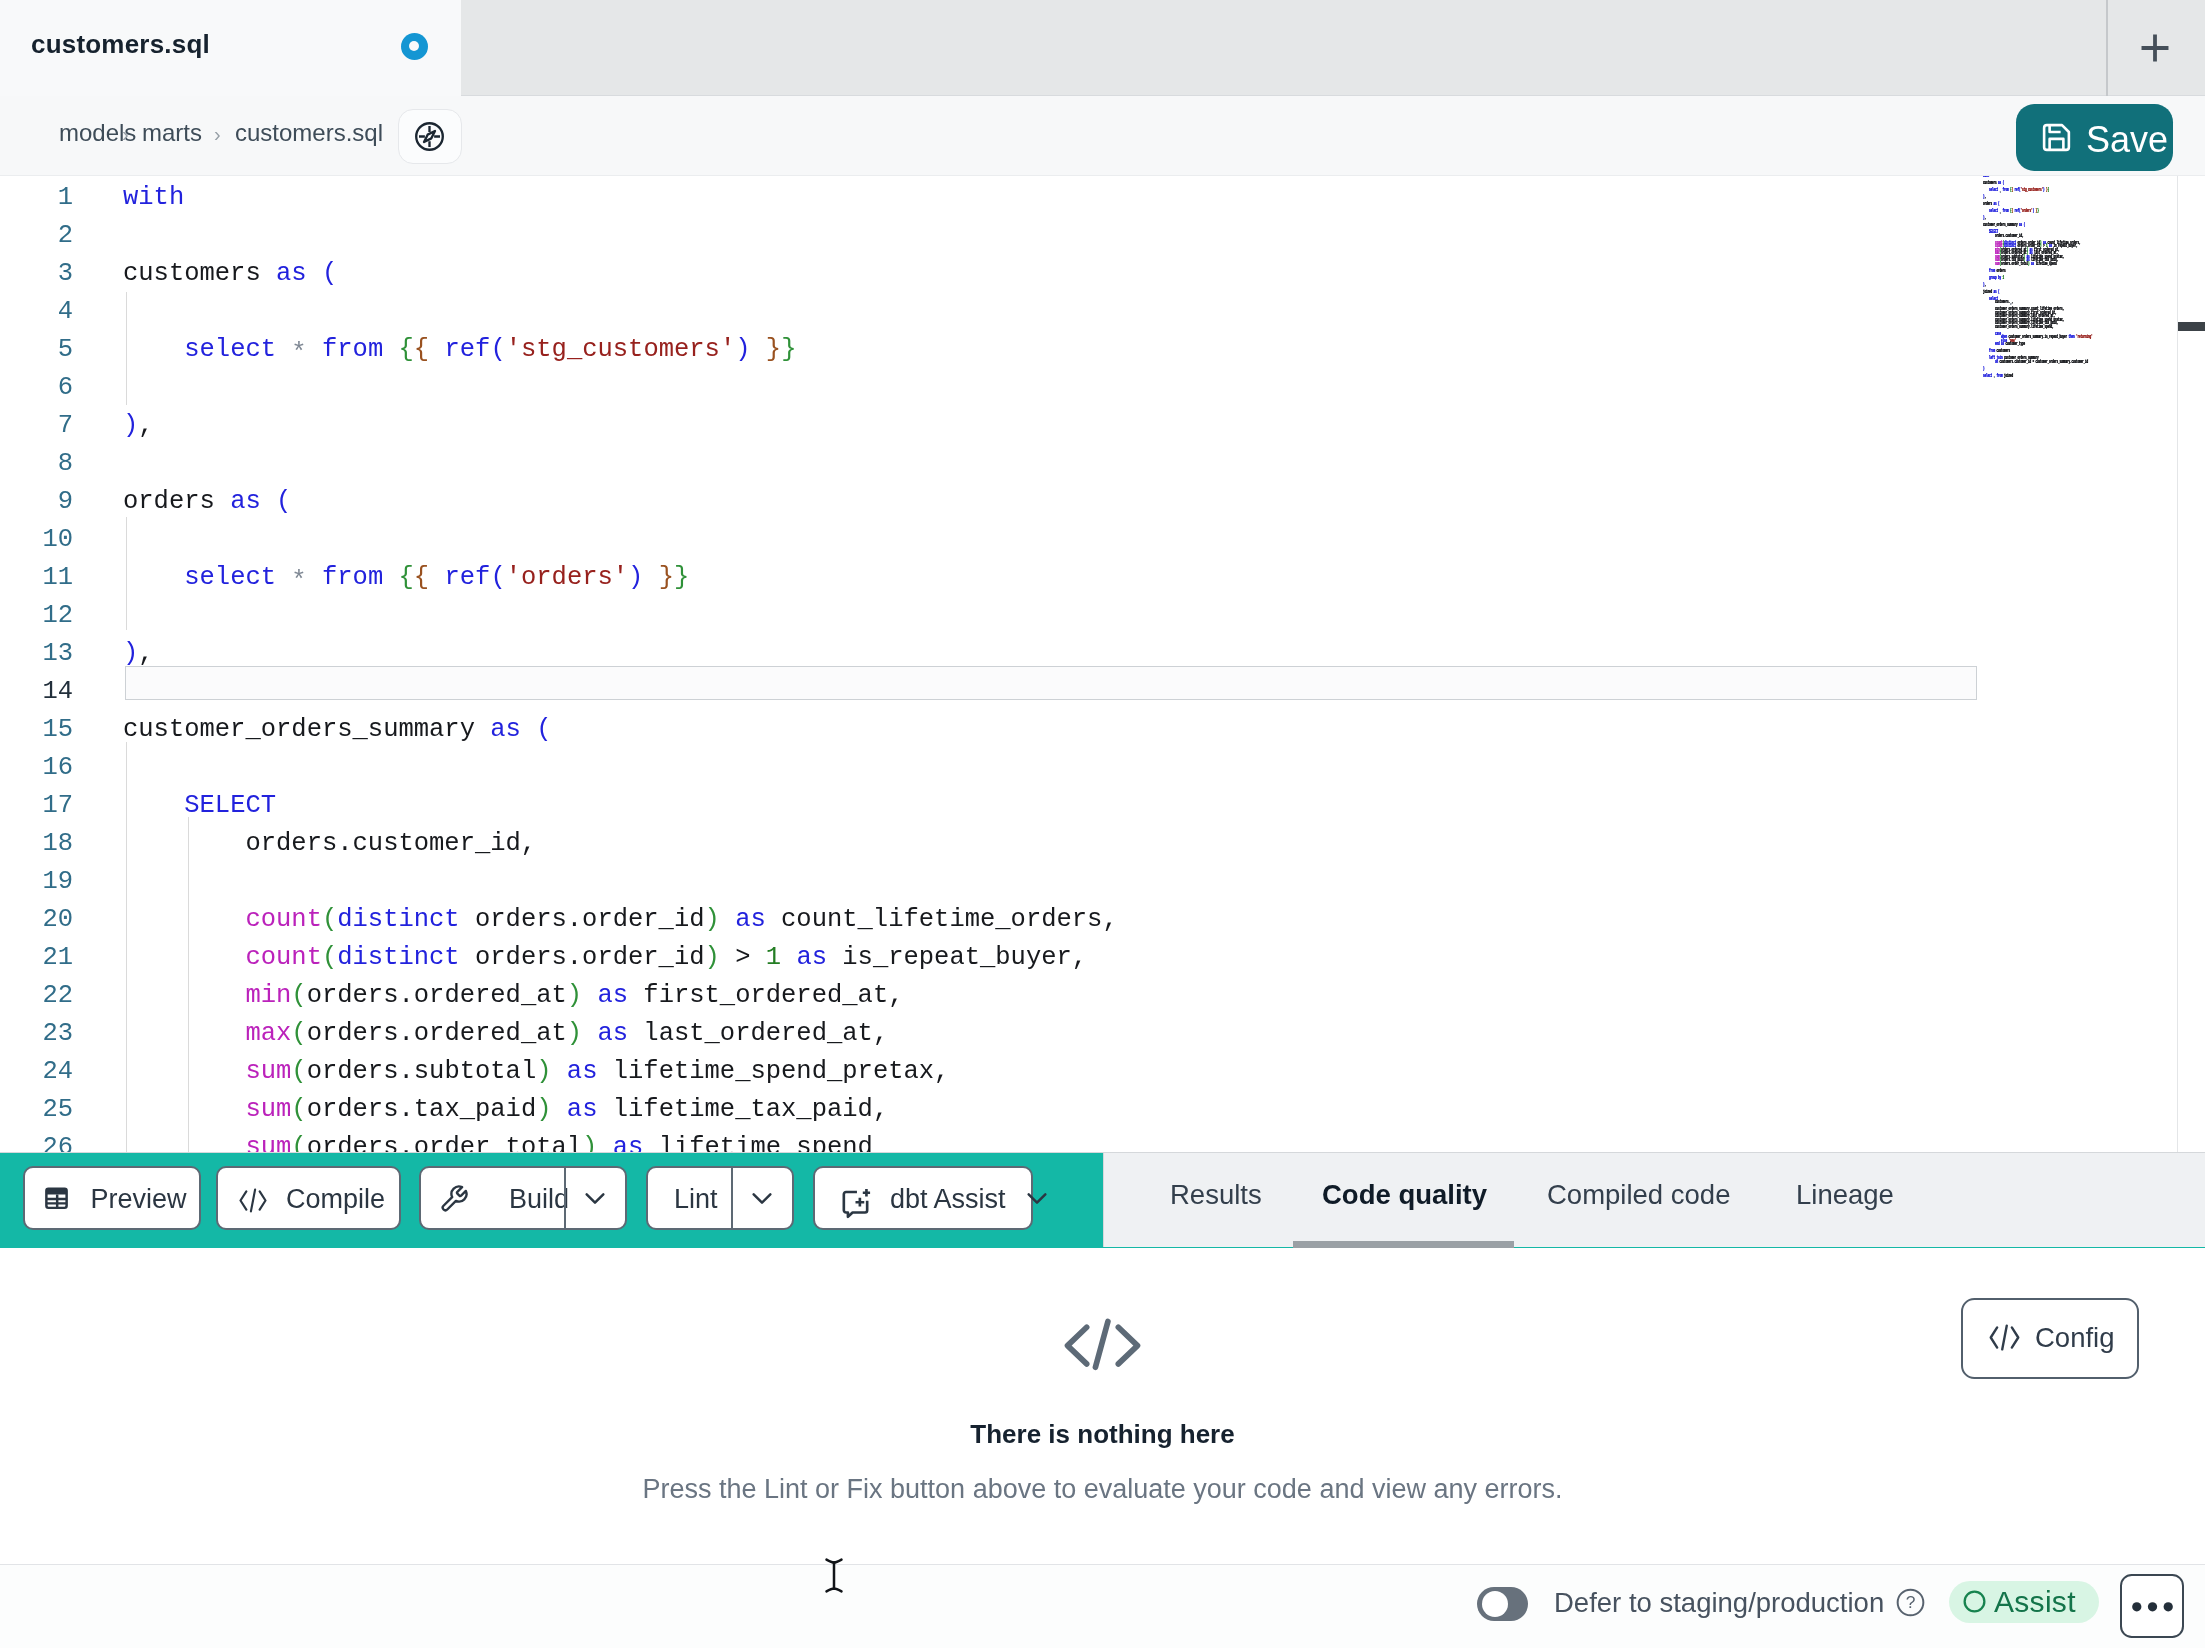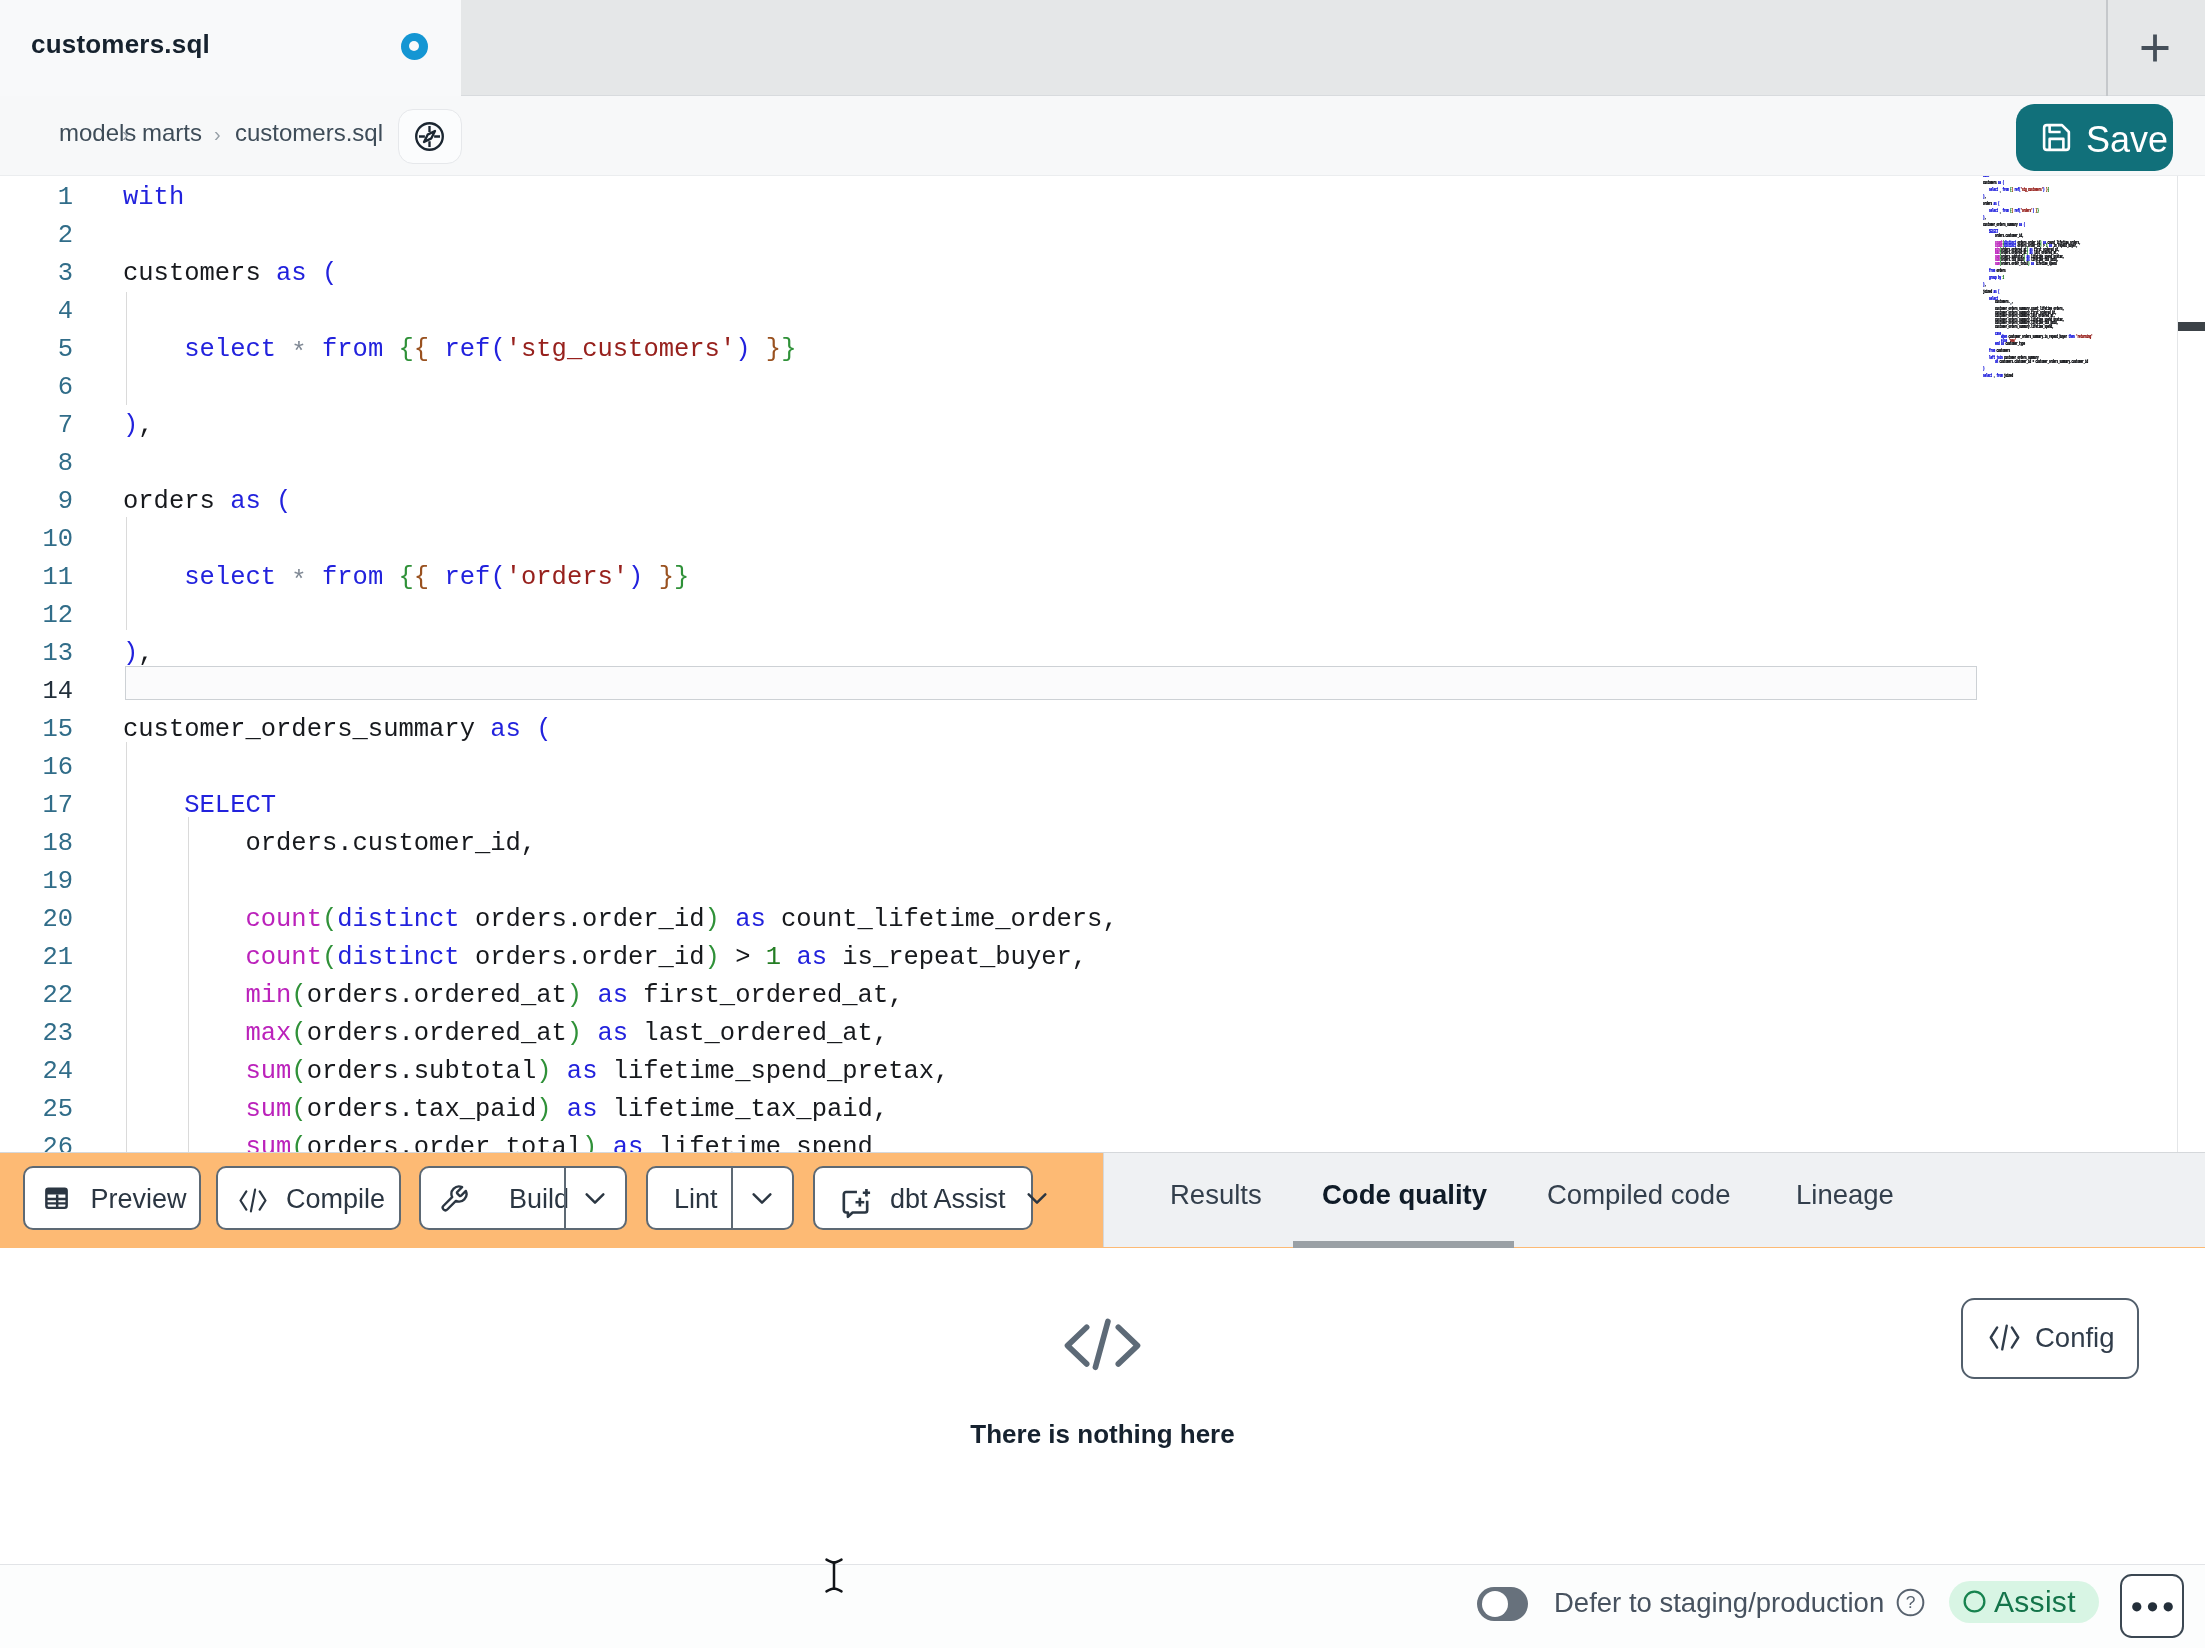--- a/index.html
+++ b/index.html
@@ -40,21 +40,21 @@
 .nu { color:#237d23; }
 .g1 { left:126px; width:0.8px; background:#dadada; }
 .g2 { left:188px; width:0.8px; background:#dadada; }
 #activeline { left:125px; top:490px; width:1852px; height:34px; background:#fbfbfc; border:0.8px solid #cdd1d5; }
 #minimap { left:1983px; top:-0.8px; transform:scaleX(0.5); transform-origin:0 0;
   font-family:"Liberation Mono", monospace; font-size:5px; line-height:3.5px; font-weight:bold; white-space:pre; color:#101216; text-shadow:0.3px 0 0 currentColor, 0 0.3px 0 currentColor; }
 #mmline { left:2177px; top:0; width:0.8px; height:976px; background:#e4e6e8; }
 #mmthumb { left:2178px; top:146px; width:27.5px; height:9.2px; background:#3c4247; }
 
 
-#toolbar { left:0; top:1152px; width:2205px; height:96px; background:#fdba74; border-top:1.7px solid #d5d8db; }
+#toolbar { left:0; top:1152px; width:2205px; height:96px; background:#14b8a6; border-top:1.7px solid #d5d8db; }
 #toolbarright { left:1103px; top:0; width:1102px; height:94px; background:#eff1f3; border-left:1.7px solid #d5d8da; }
 .btn { top:12.5px; height:64px; background:#fff; border:2.1px solid #5d6974; border-radius:10px; color:#2b3642; font-size:27px; }
 .btn .lbl { position:absolute; top:16px; }
 .vdiv { position:absolute; top:0; width:1.7px; height:60px; background:#5d6974; }
 .ptab { top:26px; font-size:27.5px; color:#333f4c; }
 #tabunderline { left:1293px; top:88px; width:221px; height:6.7px; background:#9aa0a5; }
 
 
 #panel { left:0; top:1248px; width:2205px; height:316px; background:#fff; }
 #emptyicon { left:1064px; top:1311px; }
@@ -272,20 +272,21 @@
     <div class="abs ptab" style="left:1322px; color:#0f1b27; font-weight:bold;">Code quality</div>
     <div class="abs ptab" style="left:1547px;">Compiled code</div>
     <div class="abs ptab" style="left:1796px;">Lineage</div>
   </div>
 
   <div class="abs" id="panel"></div>
   <svg class="abs" id="emptyicon" width="77" height="60" viewBox="0 0 92 72">
     <path d="M27 19.5 L4 41.5 L27 63.5 M65 19.5 L88 41.5 L65 63.5 M52.5 12.5 L37.5 67.5" stroke="#5d6a77" stroke-width="6.8" fill="none" stroke-linecap="round" stroke-linejoin="round"></path>
   </svg>
   <div class="abs" id="emptyh">There is nothing here</div>
+  <div class="abs" id="emptyp">Press the Lint or Fix button above to evaluate your code and view any errors.</div>
   <div class="abs" id="configbtn"></div>
   <svg class="abs" style="left:1988px; top:1321px;" width="33" height="33" viewBox="0 0 36 30">
     <path d="M10 4 L3 15 L10 26 M26 4 L33 15 L26 26 M20.5 2 L15.5 28" stroke="#303c4a" stroke-width="2.6" fill="none" stroke-linecap="round" stroke-linejoin="round"></path>
   </svg>
   <div class="abs" style="left:2035px; top:1322px; font-size:27.5px; color:#303c4a;">Config</div>
 
   <svg class="abs" style="left:824px; top:1557px; z-index:10;" width="20" height="37" viewBox="0 0 24 44">
     <path d="M3 3 q6 3.5 9 3.5 q3 0 9 -3.5 M12 6 V38 M3 41 q6 -3.5 9 -3.5 q3 0 9 3.5" stroke="#111418" stroke-width="3" fill="none" stroke-linecap="round"></path>
   </svg>
 

